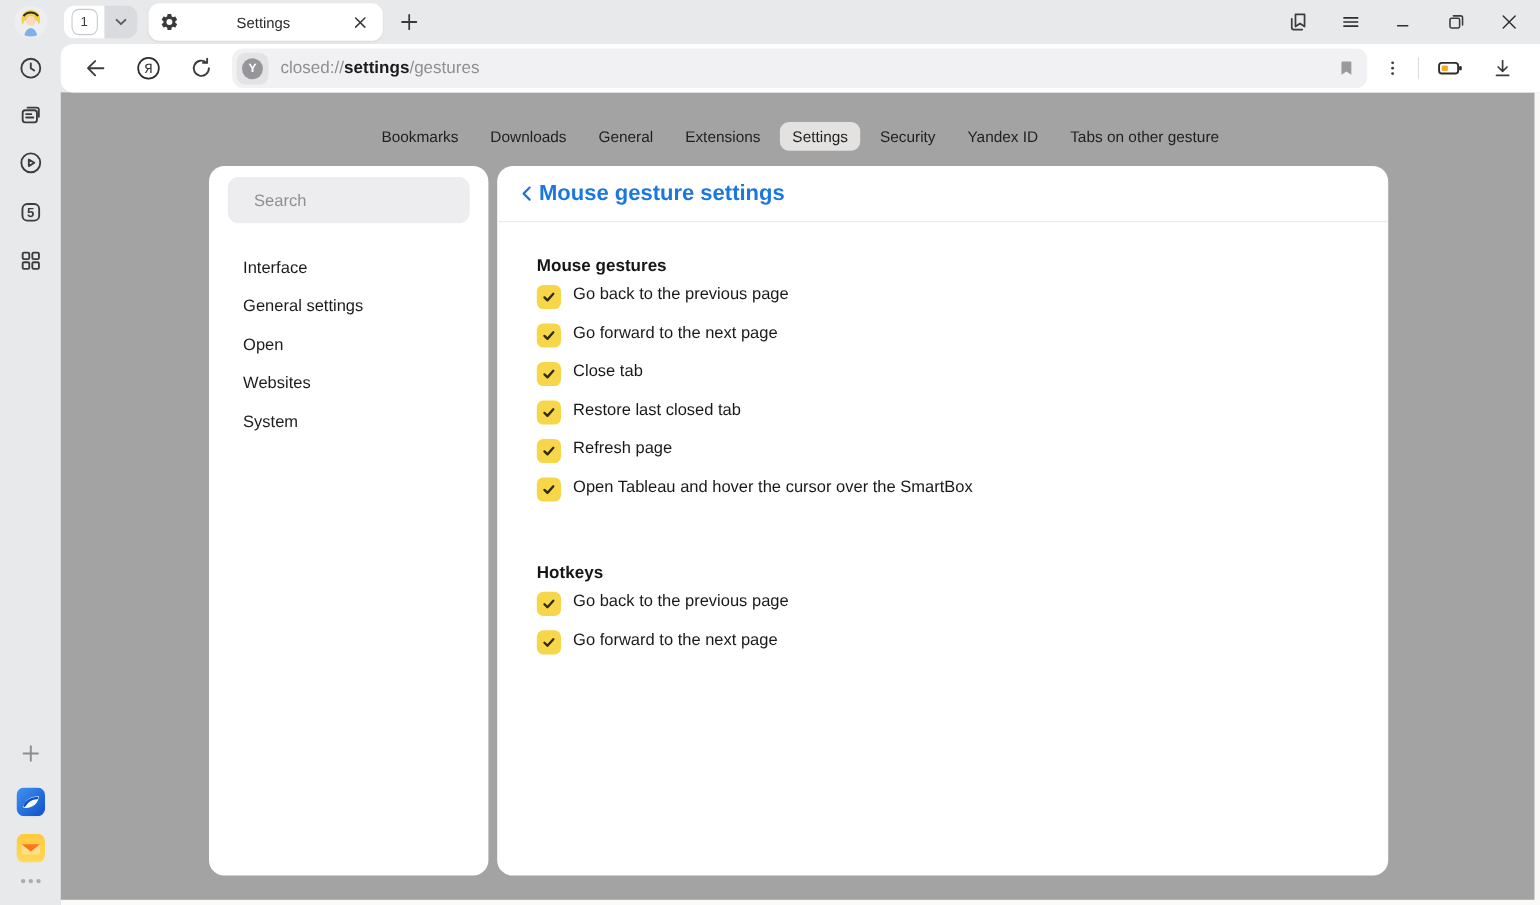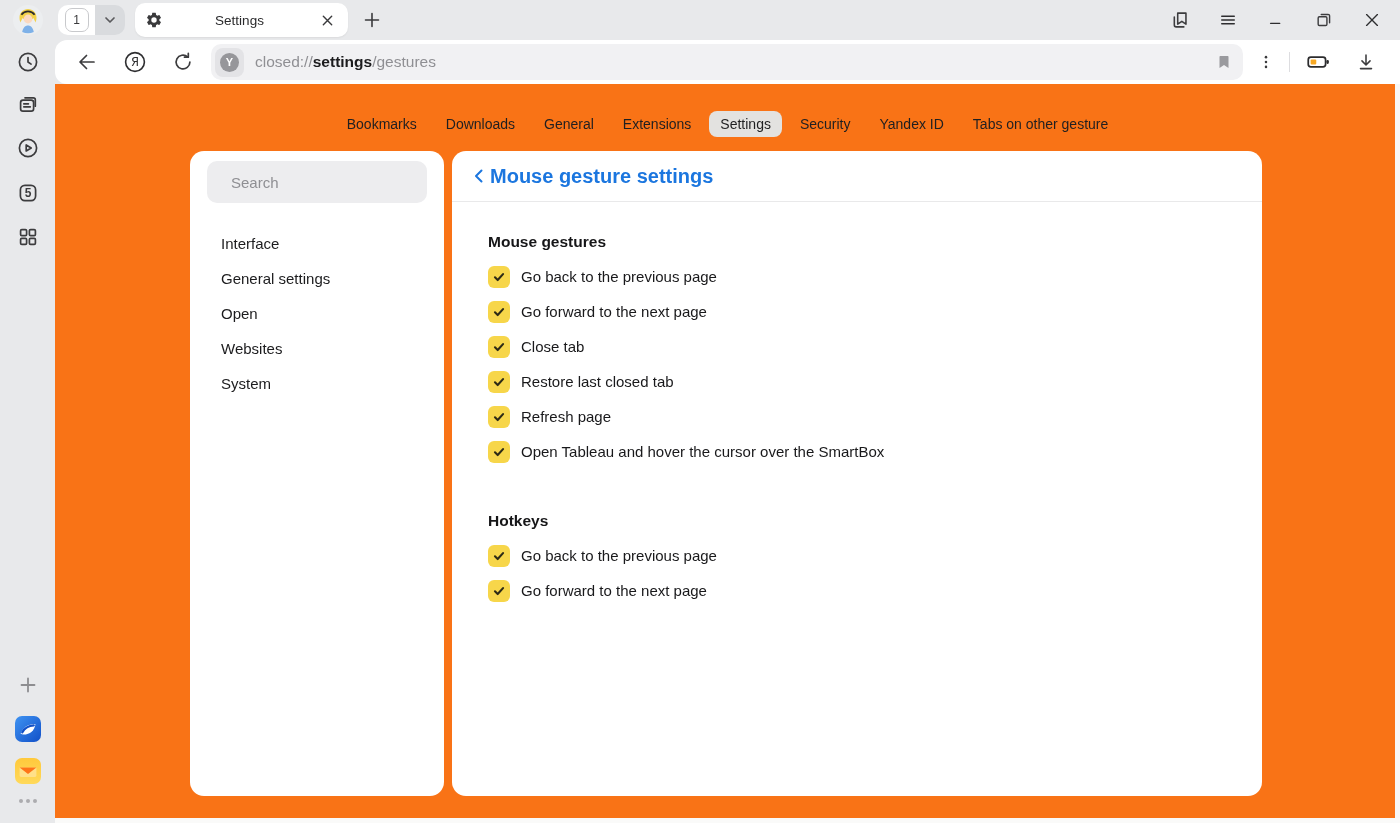--- a/index.html
+++ b/index.html
@@ -30,21 +30,21 @@
   .toolbar { position:absolute; left:55px; top:40px; right:0; height:44px; background:#ffffff; border-radius:12px 0 0 12px; display:flex; align-items:center; padding:0 10px 0 8px; z-index:4; }
   .tool-btn { width:48px; height:38px; display:flex; align-items:center; justify-content:center; border-radius:9px; cursor:pointer; flex:0 0 auto; }
   .addressbar { flex:1; height:36px; background:#f1f1f3; border-radius:10px; display:flex; align-items:center; padding:0 10px 0 4px; margin:0 4px; cursor:text; }
   .site-badge { width:29px; height:29px; background:#e3e3e6; border-radius:8px; display:flex; align-items:center; justify-content:center; }
   .site-badge-circle { width:19px; height:19px; border-radius:50%; background:#96969a; color:#fff; font-size:11px; font-weight:bold; display:flex; align-items:center; justify-content:center; }
   .url { margin-left:11px; font-size:15.5px; color:#8f8f93; white-space:nowrap; flex:1; }
   .url b { color:#1c1c1e; font-weight:600; }
   .sep { width:1px; height:20px; background:#dddde0; margin:0 4px; flex:0 0 auto; }
 
   
-  .content { position:absolute; left:55px; top:84px; right:0; bottom:0; background:#f97316; }
+  .content { position:absolute; left:55px; top:84px; right:0; bottom:0; background:#a3a3a3; }
   .scroll-track { position:absolute; right:0; top:0; bottom:0; width:5px; background:#f8f7f6; }
   .bottom-edge { position:absolute; left:0; right:0; bottom:0; height:5px; background:#fafaf9; }
 
   .nav-tabs { display:flex; justify-content:center; align-items:center; gap:7px; padding-top:27px; }
   .nav-tab { font-size:14px; color:#1f1f21; padding:5px 11px; border-radius:8px; background:transparent; border:none; font-family:inherit; cursor:pointer; }
   .nav-tab.active { background:#e3e2e0; }
 
   .cards { display:flex; gap:8px; padding-left:135px; margin-top:14px; height:645px; }
   .card { background:#ffffff; border-radius:14px; }
   .side-card { width:254px; padding:10px 17px 0; }
@@ -53,21 +53,21 @@
   .side-menu { margin-top:23px; }
   .side-item { height:35px; display:flex; align-items:center; padding-left:14px; font-size:15px; color:#1c1c1e; border-radius:8px; cursor:pointer; }
 
   .main-card { width:810px; overflow:hidden; display:flex; flex-direction:column; }
   .card-header { height:51px; display:flex; align-items:center; padding-left:16px; border-bottom:1px solid #e9e9ea; }
   .back-btn { width:22px; height:28px; display:flex; align-items:center; justify-content:center; cursor:pointer; }
   .page-title { font-size:20px; color:#1b76df; margin-left:0; }
   .card-body { padding:30px 36px 0; }
   .section-heading { font-size:15.5px; font-weight:700; color:#161618; line-height:20px; margin-bottom:7px; }
   .section-heading.second { margin-top:42px; }
-  .check-row { height:35px; display:flex; align-items:center; }
+  .check-row { height:35px; display:flex; align-items:flex-start; }
   .checkbox { width:22px; height:22px; border-radius:6px; background:#f7d64a; display:flex; align-items:center; justify-content:center; cursor:pointer; flex:0 0 auto; }
   .check-row:not(.checked) .checkbox { background:#fff; border:2px solid #cfcfd2; }
   .check-label { margin-left:11px; font-size:15px; color:#19191b; }
 </style>
 </head>
 <body>
 
 <div class="window">
 
   <div class="rail">

